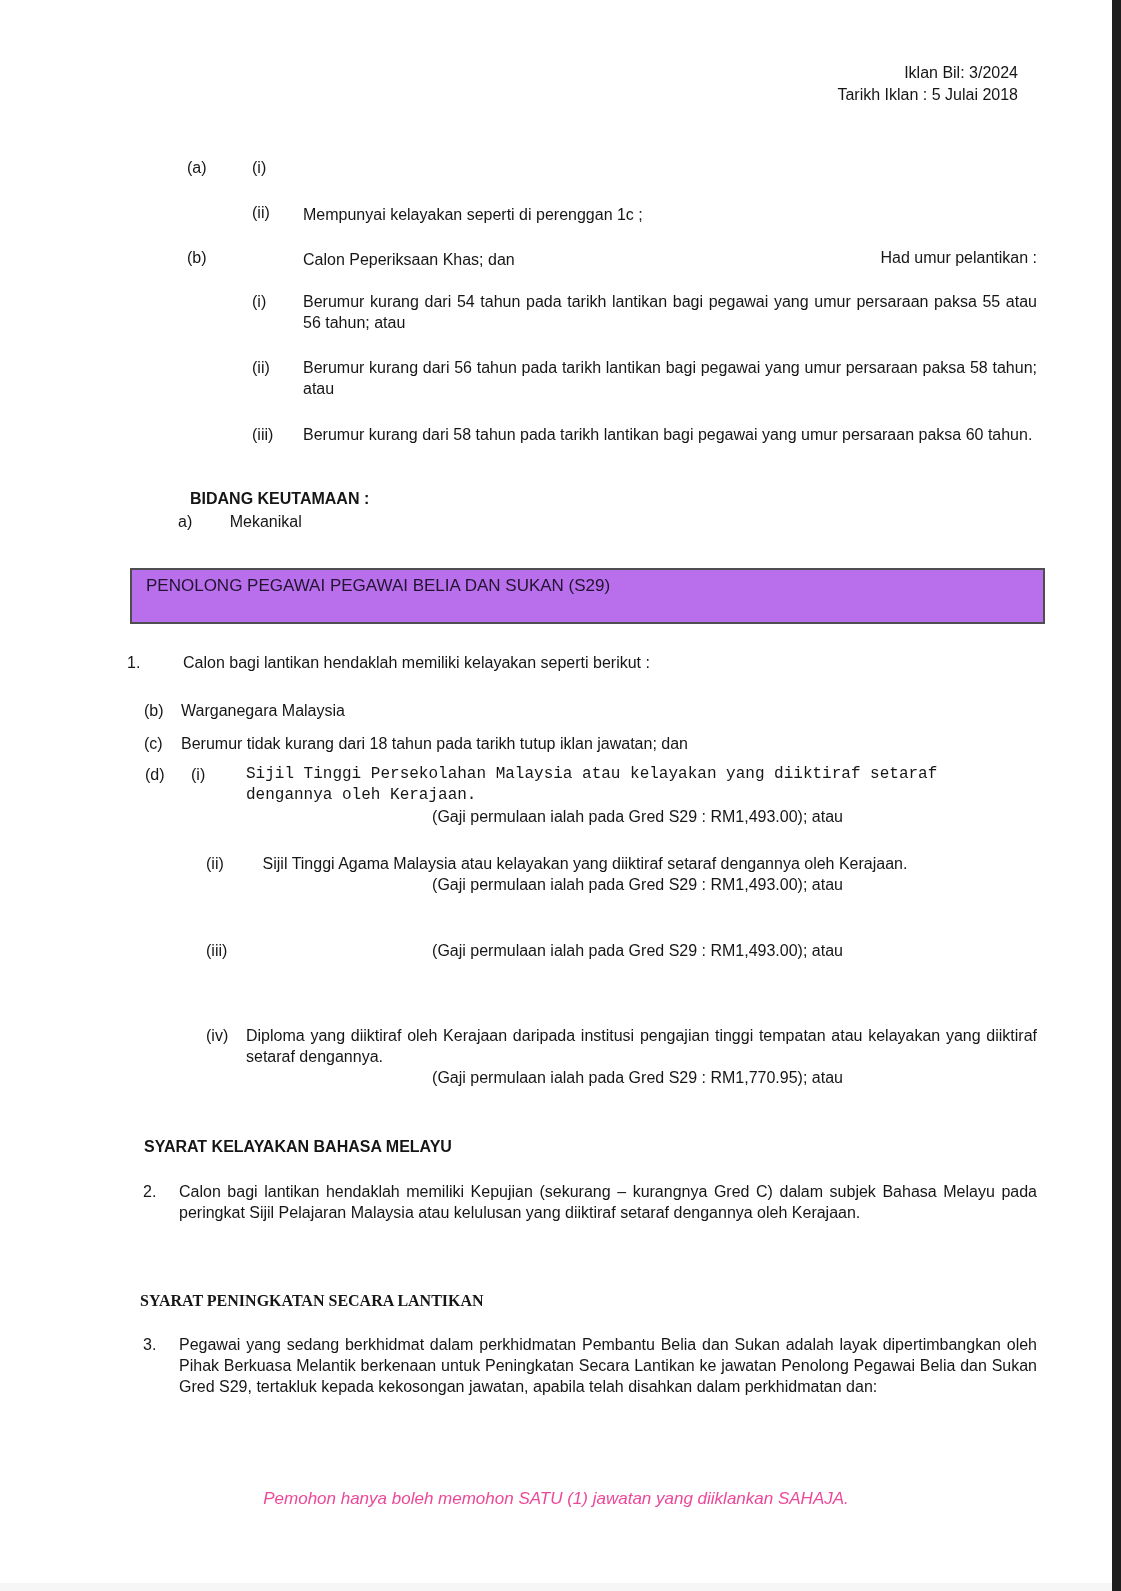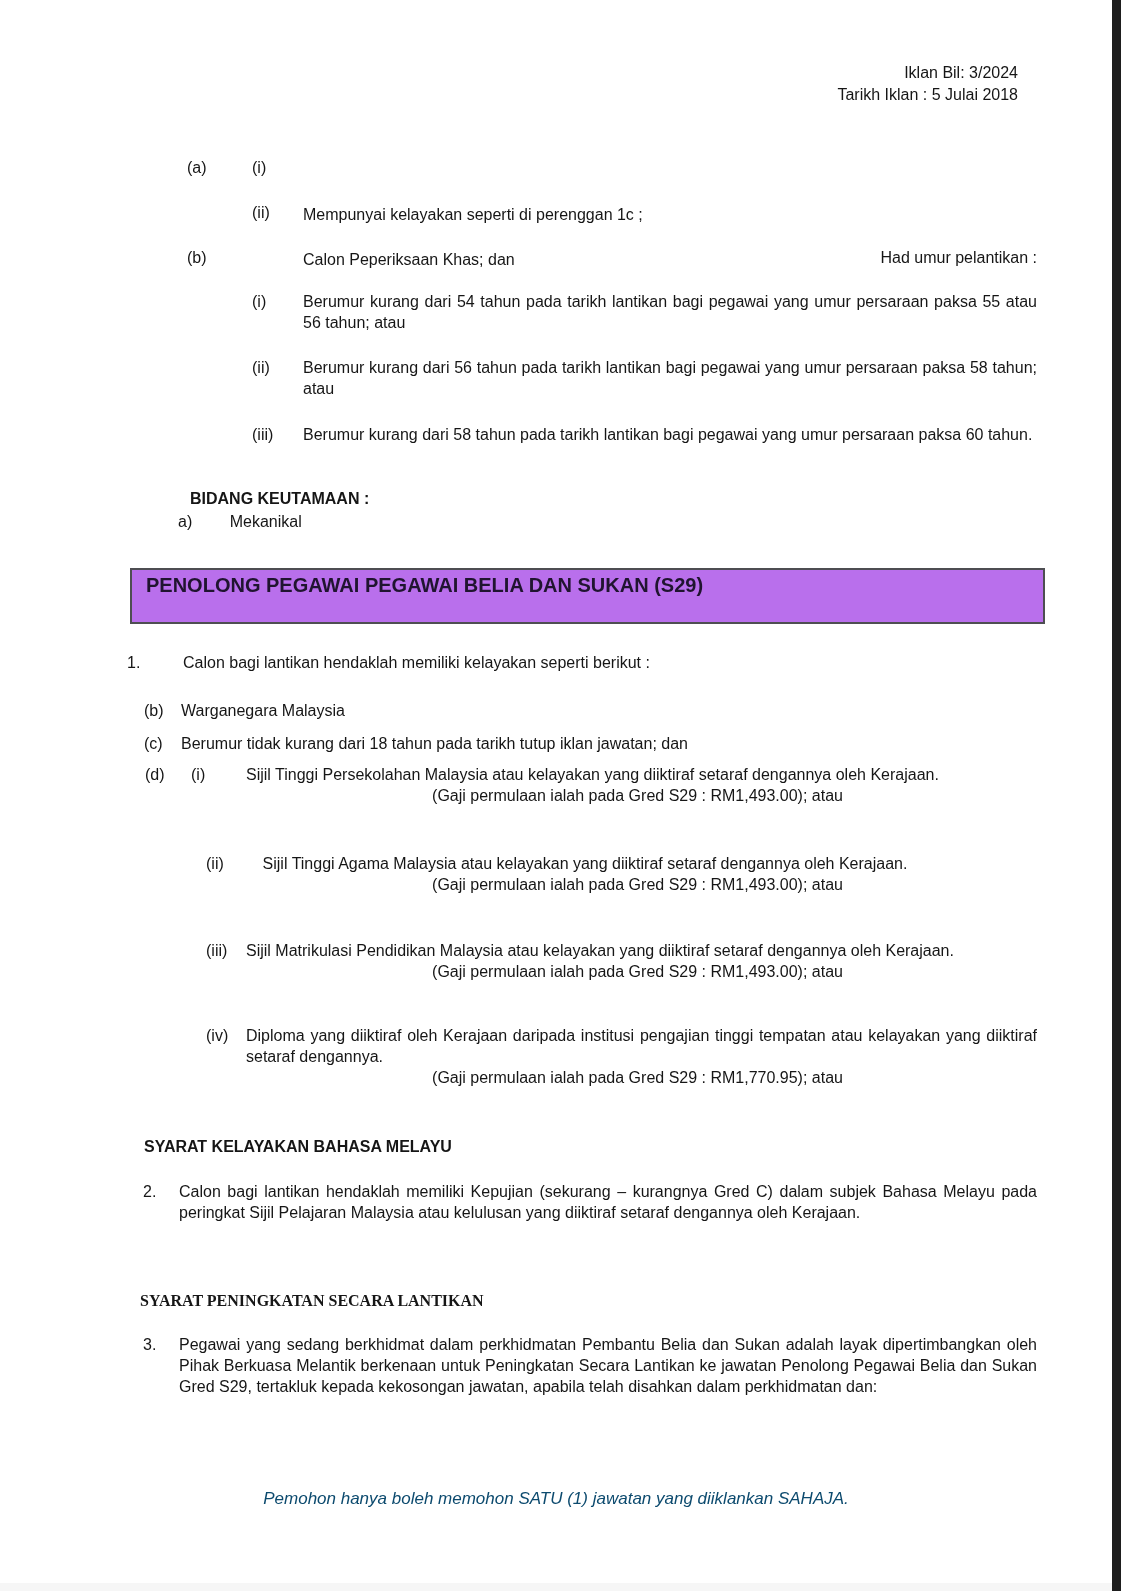--- a/index.html
+++ b/index.html
@@ -35,51 +35,51 @@
   #bidang-title{top:488px;left:190px;}
   #bidang-item{top:511px;left:178px;}
   .bidang-txt{margin-left:33px;}
 
   
   #banner{
     position:absolute;top:568px;left:130px;width:915px;height:56px;
     background:#B96FEC;border:2px solid #4e4e52;box-sizing:border-box;
     padding:5px 10px 0 14px;
   }
-  #banner .txt{font-weight:bold;font-size:20px;color:#201430;}
+  #banner .txt{font-weight:normal;font-size:17px;color:#201430;}
 
   
   #row-1{top:652px;}
   .c-n1{position:absolute;left:4px;}
   .t-n1{display:block;margin-left:60px;}
   #row-kb{top:700px;} #row-kc{top:733px;}
   .c-k{position:absolute;left:21px;}
   .t-k{display:block;margin-left:58px;}
 
   #row-kdi{top:764px;} #row-kdii{top:853px;} #row-kdiii{top:940px;} #row-kdiv{top:1025px;}
   .c-d{position:absolute;left:22px;}
   .c-di{position:absolute;left:68px;}
   .c-dn{position:absolute;left:83px;}
   .t-d{display:block;margin-left:123px;}
-  .w-i{width:732px;} .w-ii{width:678px;text-align:center;} .w-iii{width:758px;}
+  .w-i{width:732px;font-family:Liberation Mono, monospace;} .w-ii{width:678px;text-align:center;} .w-iii{width:758px;}
   .w-iv{width:791px;text-align:justify;}
   .gaji{display:block;margin-left:115px;text-align:center;}
 
   
   #sy1-title{top:1136px;left:144px;}
   #row-2{top:1181px;}
   #sy2-title{top:1290px;left:140px;font-family:Liberation Serif, serif;}
   #row-3{top:1334px;}
   .c-num{position:absolute;left:20px;}
   .t-num{display:block;margin-left:56px;width:858px;text-align:justify;}
 
   
   #footer-note{
     position:absolute;top:1488px;left:0;width:1112px;text-align:center;
-    color:#0c4a6e;font-style:italic;font-size:17px;
+    color:#ec4899;font-style:italic;font-size:17px;
   }
 </style>
 </head>
 <body>
 
 <div class="page">
 
   <div class="edge-right"></div>
   <div class="bottom-strip"></div>
 
@@ -144,21 +144,20 @@
     <span class="t-d w-i">Sijil Tinggi Persekolahan Malaysia atau kelayakan yang diiktiraf setaraf dengannya oleh Kerajaan.</span>
     <span class="gaji">(Gaji permulaan ialah pada Gred S29 : RM1,493.00); atau</span>
   </div>
   <div class="row" id="row-kdii">
     <span class="c-dn">(ii)</span>
     <span class="t-d w-ii">Sijil Tinggi Agama Malaysia atau kelayakan yang diiktiraf setaraf dengannya oleh Kerajaan.</span>
     <span class="gaji">(Gaji permulaan ialah pada Gred S29 : RM1,493.00); atau</span>
   </div>
   <div class="row" id="row-kdiii">
     <span class="c-dn">(iii)</span>
-    <span class="t-d w-iii">Sijil Matrikulasi Pendidikan Malaysia atau kelayakan yang diiktiraf setaraf dengannya oleh Kerajaan.</span>
     <span class="gaji">(Gaji permulaan ialah pada Gred S29 : RM1,493.00); atau</span>
   </div>
   <div class="row" id="row-kdiv">
     <span class="c-dn">(iv)</span>
     <span class="t-d w-iv">Diploma yang diiktiraf oleh Kerajaan daripada institusi pengajian tinggi tempatan atau kelayakan yang diiktiraf setaraf dengannya.</span>
     <span class="gaji">(Gaji permulaan ialah pada Gred S29 : RM1,770.95); atau</span>
   </div>
 
   <div class="abs bold" id="sy1-title">SYARAT KELAYAKAN BAHASA MELAYU</div>
   <div class="row" id="row-2">

